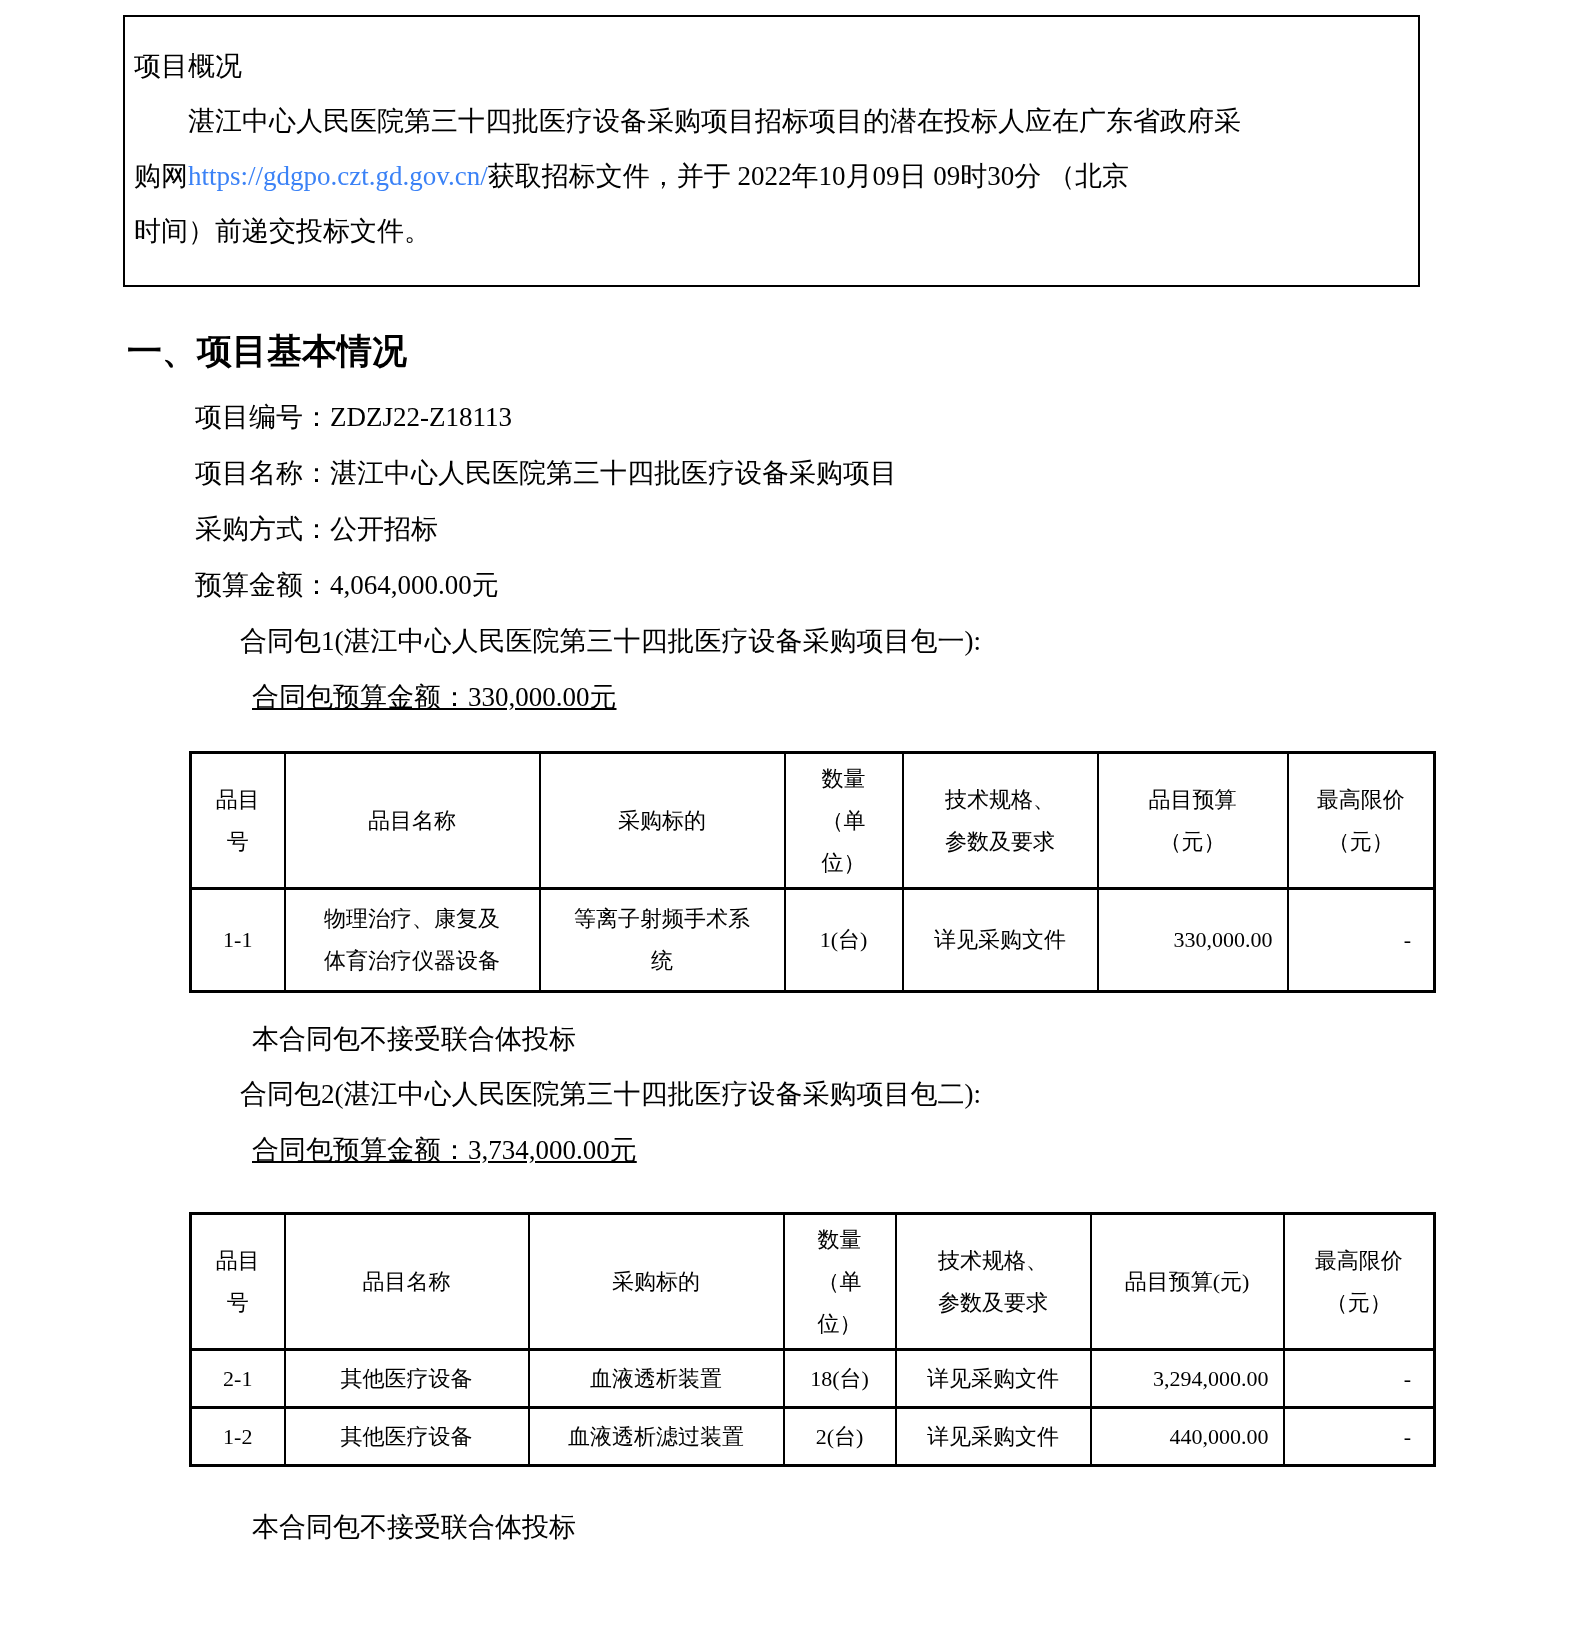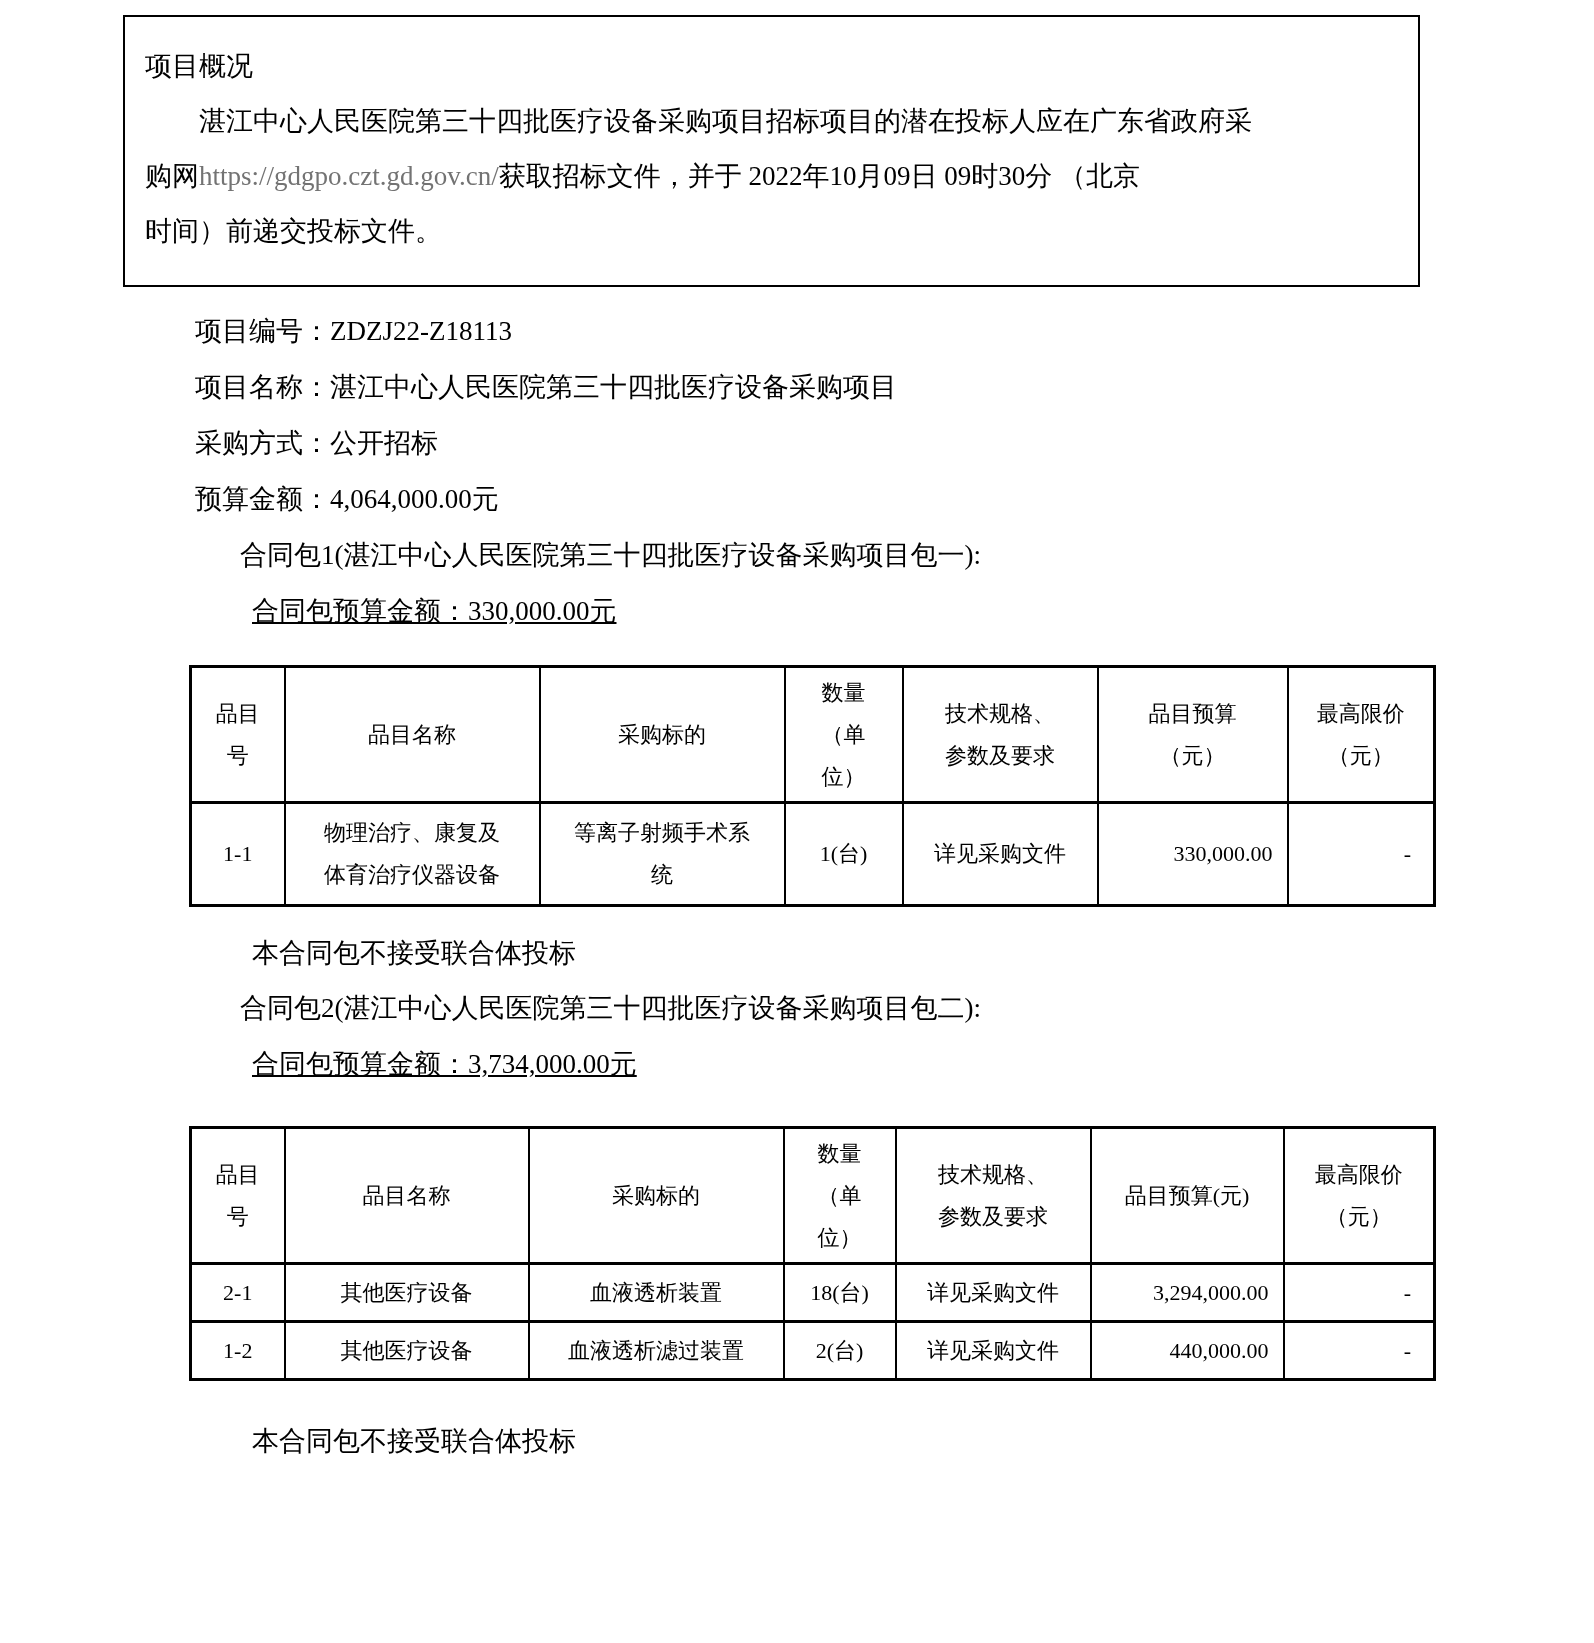--- a/index.html
+++ b/index.html
@@ -12,31 +12,31 @@
     overflow: hidden;
   }
   .page { position: relative; width: 1594px; height: 1643px; background: #fff; }
 
   
   .overview-box {
     box-sizing: border-box;
     margin: 15px 0 0 123px;
     width: 1297px;
     border: 2px solid #000;
-    padding: 22px 20px 26px 20px;
+    padding: 22px 20px 26px 9px;
   }
   .overview-title { line-height: 55px; }
   .overview-para {
     margin: 0;
     line-height: 55px;
     text-indent: 2em;
     white-space: pre-line;
     text-align: left;
   }
-  .url-text { color: #737373; text-decoration: none; }
+  .url-text { color: #3b82f6; text-decoration: none; }
 
   
   .section-heading {
     margin: 44px 0 0 127px;
     font-size: 35px;
     font-weight: bold;
     line-height: 42px;
   }
 
   
@@ -83,20 +83,21 @@
 
 <div class="page">
 
   <div class="overview-box">
     <div class="overview-title">项目概况</div>
     <p class="overview-para"><span>湛江中心人民医院第三十四批医疗设备采购项目招标项目的潜在投标人应在广东省政府采
 购网</span><span class="url-text">https://gdgpo.czt.gd.gov.cn/</span><span>获取招标文件，并于 2022年10月09日 09时30分 （北京
 时间）前递交投标文件。</span></p>
   </div>
 
+  <div class="section-heading">一、项目基本情况</div>
 
   <div class="fields">
     <div class="field-line"><span>项目编号：</span><span>ZDZJ22-Z18113</span></div>
     <div class="field-line"><span>项目名称：</span><span>湛江中心人民医院第三十四批医疗设备采购项目</span></div>
     <div class="field-line"><span>采购方式：</span><span>公开招标</span></div>
     <div class="field-line"><span>预算金额：</span><span>4,064,000.00元</span></div>
   </div>
 
   <div class="pkg-title">合同包1(湛江中心人民医院第三十四批医疗设备采购项目包一):</div>
   <div class="pkg-budget">合同包预算金额：330,000.00元</div>

